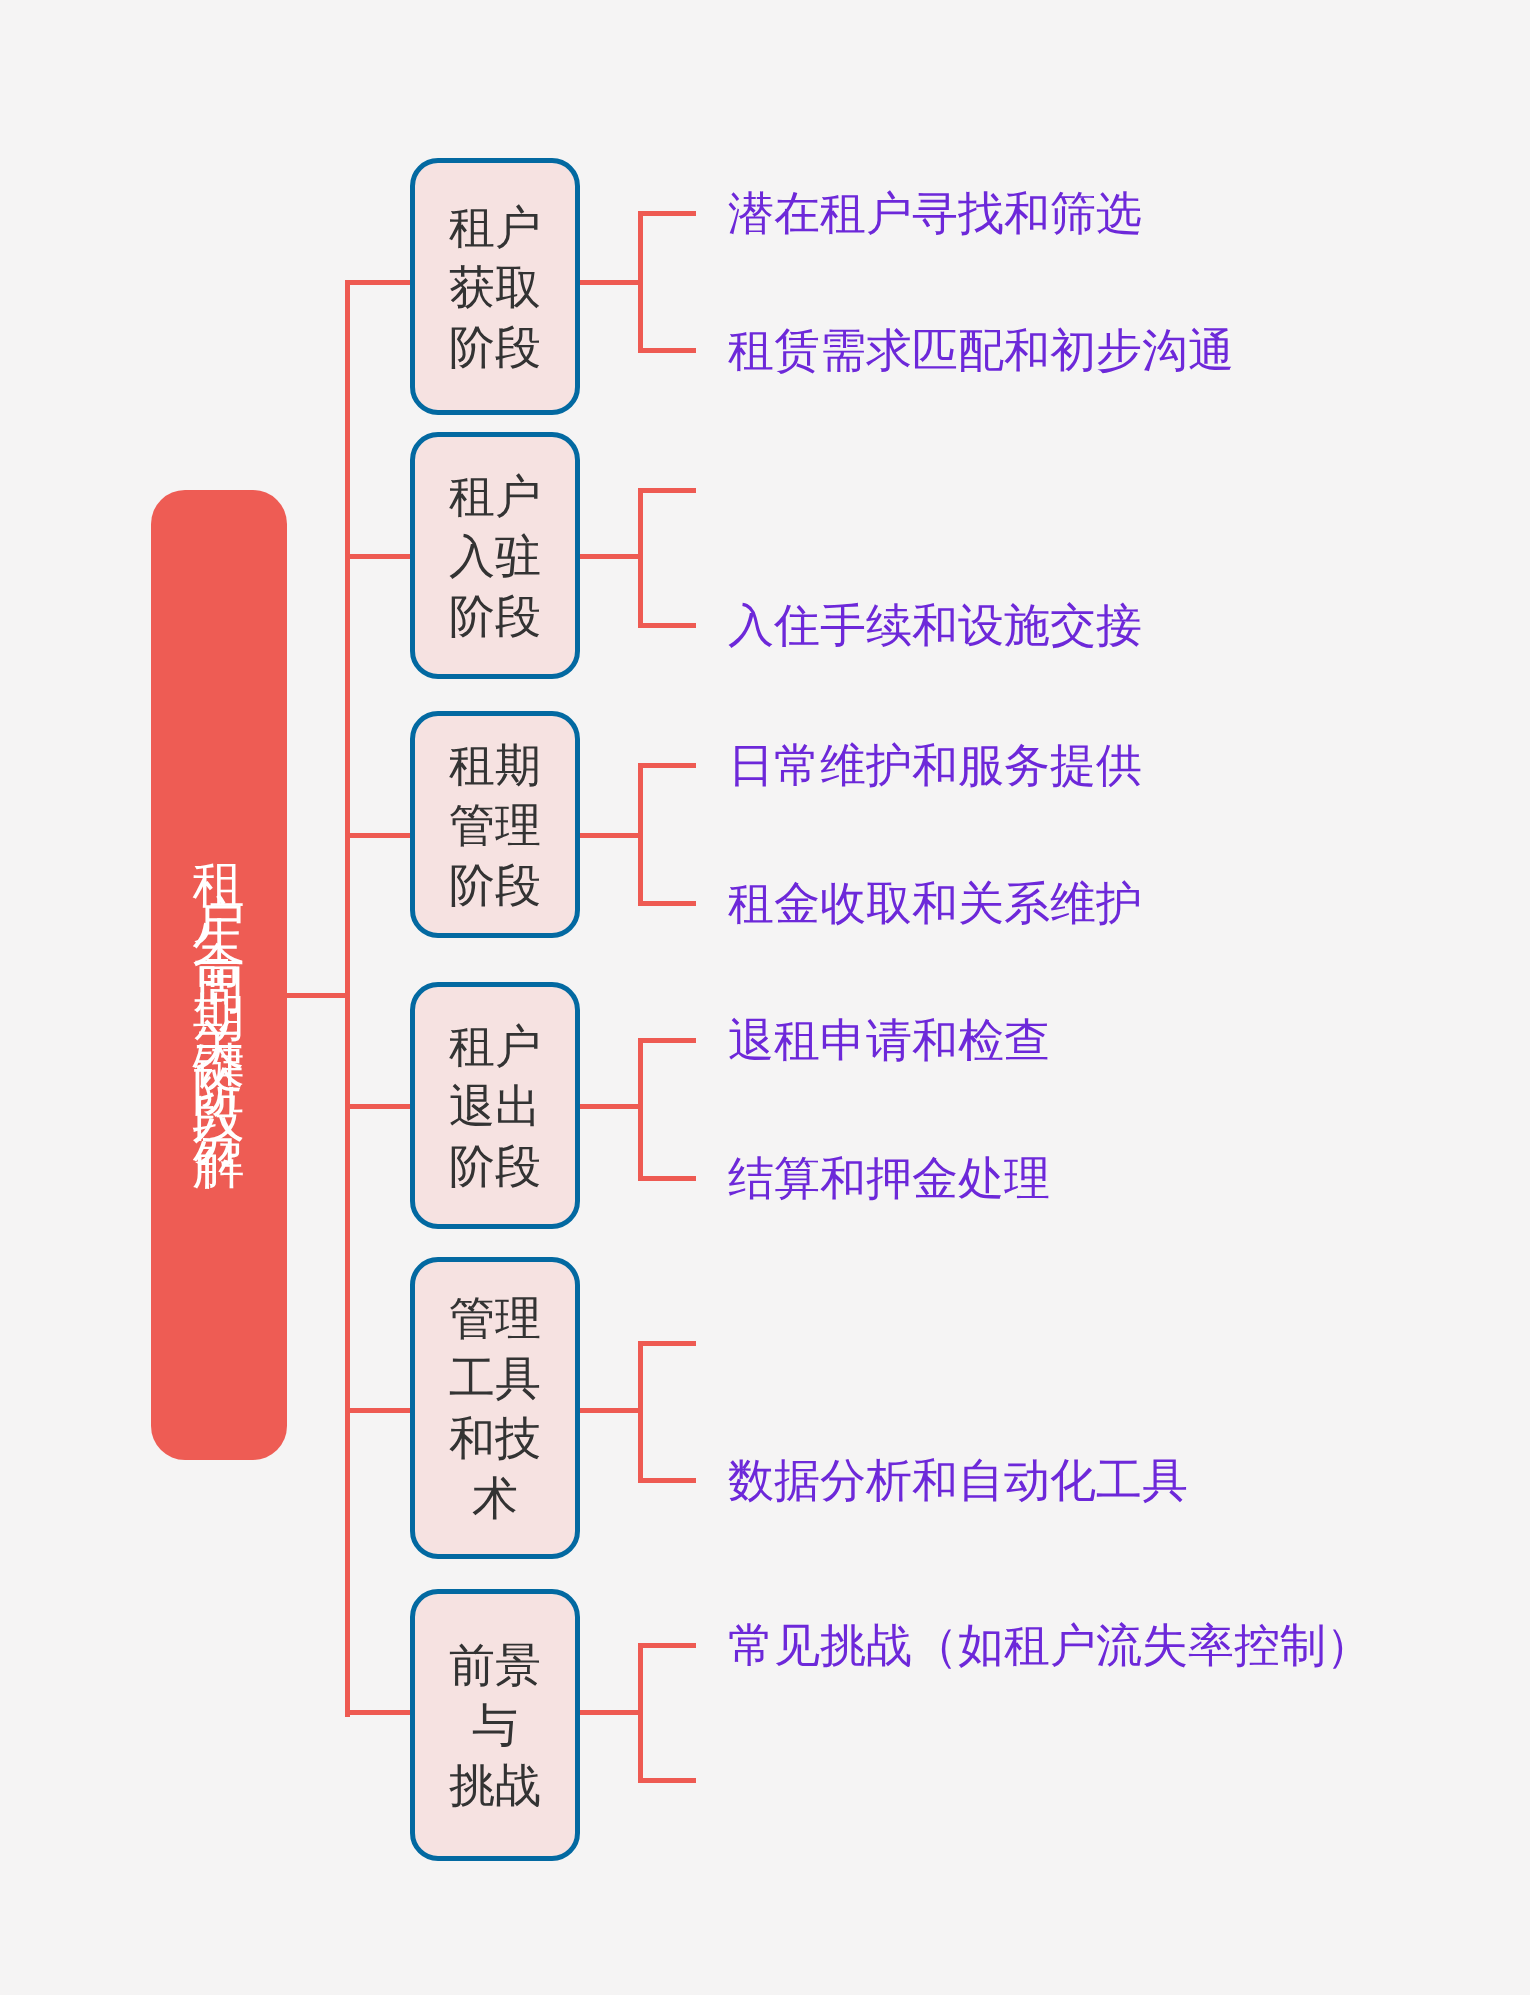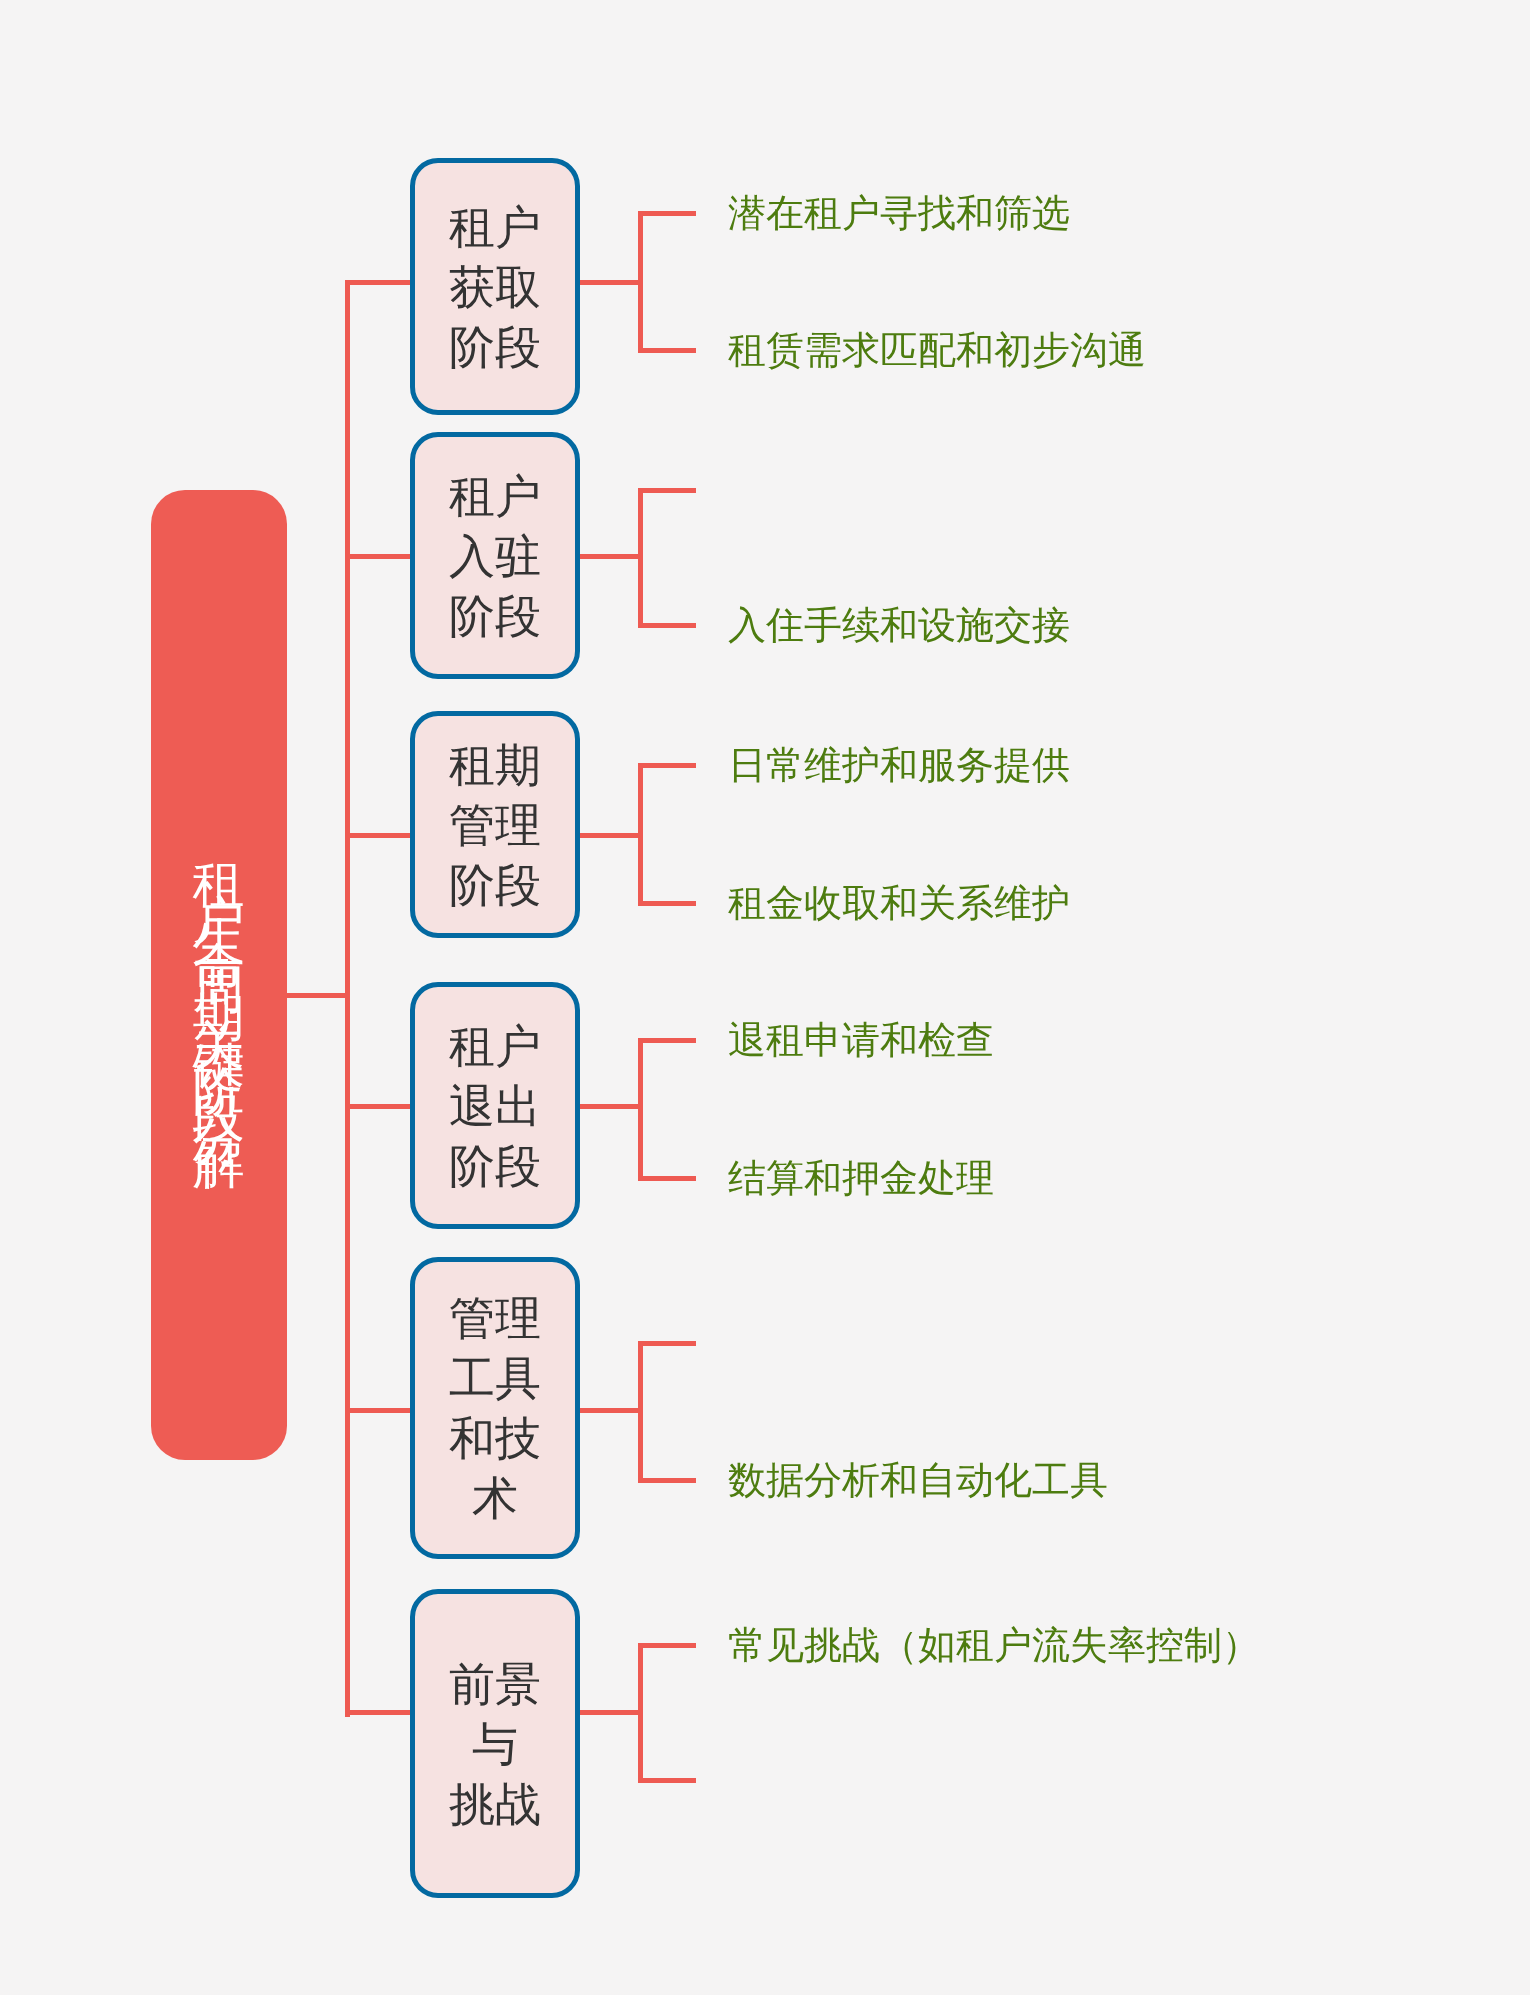--- a/index.html
+++ b/index.html
@@ -24,21 +24,21 @@
   .branch{
     position:absolute;left:410px;width:170px;box-sizing:border-box;
     background:#f6e2e1;border:5px solid #0369a1;border-radius:28px;
     display:flex;flex-direction:column;align-items:center;justify-content:center;
     color:#333333;font-size:46px;
   }
   .branch span{display:block;line-height:60px;white-space:nowrap;}
   
   .leaf{
     position:absolute;left:728px;height:60px;line-height:60px;
-    color:#4d7c0f;font-size:38px;white-space:nowrap;font-family:Liberation Serif, serif;
+    color:#6d28d9;font-size:46px;white-space:nowrap;
   }
 </style>
 </head>
 <body>
 
 <div class="canvas">
 
   <div class="root">
     <span class="root-text">租户生命周期关键阶段分解</span>
   </div>
@@ -102,21 +102,21 @@
     <span>租户</span>
     <span>退出</span>
     <span>阶段</span>
   </div>
   <div class="branch" style="top:1257px;height:302px">
     <span>管理</span>
     <span>工具</span>
     <span>和技</span>
     <span>术</span>
   </div>
-  <div class="branch" style="top:1589px;height:309px">
+  <div class="branch" style="top:1589px;height:272px">
     <span>前景</span>
     <span>与</span>
     <span>挑战</span>
   </div>
 
   <div class="leaf" style="top:183px">潜在租户寻找和筛选</div>
   <div class="leaf" style="top:320px">租赁需求匹配和初步沟通</div>
   <div class="leaf" style="top:595px">入住手续和设施交接</div>
   <div class="leaf" style="top:735px">日常维护和服务提供</div>
   <div class="leaf" style="top:873px">租金收取和关系维护</div>

